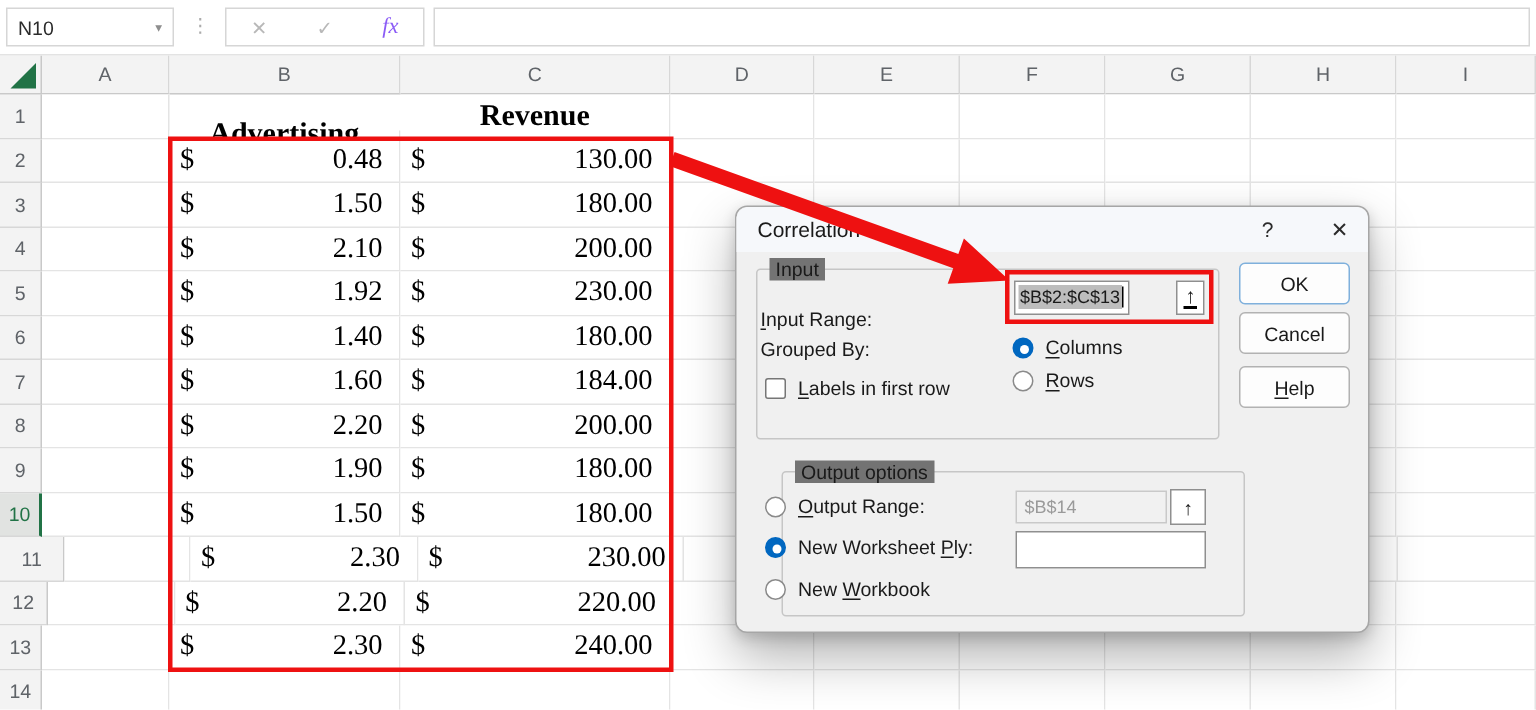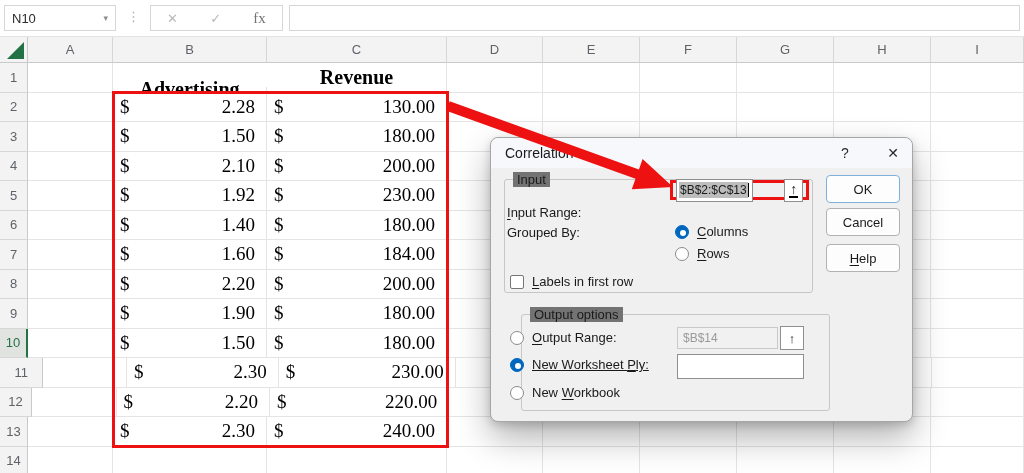--- a/index.html
+++ b/index.html
@@ -9,21 +9,21 @@
   
   .topbar{position:absolute;left:0;top:0;width:1024px;height:36px;background:#fff;
           border-bottom:1px solid #e3e3e3;z-index:2;}
   .namebox{position:absolute;left:4px;top:5px;width:112px;height:26px;border:1px solid #d6d6d6;
            background:#fff;display:flex;align-items:center;padding:0 7px;font-size:13px;color:#2b2b2b;box-sizing:border-box;}
   .namebox .dd{margin-left:auto;color:#8e8e8e;font-size:9px;}
   .moredots{position:absolute;left:127px;top:9px;color:#ababab;font-size:13px;}
   .fxbox{position:absolute;left:150px;top:5px;width:133px;height:26px;border:1px solid #d6d6d6;
          background:#fff;display:flex;align-items:center;justify-content:space-around;box-sizing:border-box;}
   .icon-x,.icon-check{color:#b8b8b8;font-size:13px;}
-  .icon-fx{font-family:"Liberation Serif",serif;font-size:15px;color:#737373;}
+  .icon-fx{font-family:"Liberation Serif",serif;font-style:italic;font-size:15px;color:#8b5cf6;}
   .formulabar{position:absolute;left:289px;top:5px;width:731px;height:26px;border:1px solid #d6d6d6;
               background:#fff;box-sizing:border-box;font-size:13px;padding:4px 6px;color:#2b2b2b;}
 
   
   .sheet{position:absolute;left:0;top:36px;width:1024px;height:437px;z-index:1;background:#fff;}
   .hdr-row,.grid-row{display:flex;}
   .hdr-row{height:27px;}
   .grid-row{height:29.5px;}
   .corner{position:relative;background:#f3f3f3;border-right:1px solid #c9c9c9;border-bottom:1px solid #c9c9c9;box-sizing:border-box;}
   .corner .tri{position:absolute;right:3px;bottom:3px;width:0;height:0;
@@ -59,21 +59,21 @@
 
   .grp{position:absolute;border:1px solid #c6c6c6;border-radius:3px;box-sizing:border-box;}
   .grp-input{left:13px;top:41px;width:309px;height:114px;}
   .grp-output{left:30px;top:176px;width:309px;height:97px;}
   .grp-label{position:absolute;top:-8px;left:8px;background:#737373;padding:0 4px;line-height:15px;}
 
   .dlg-lbl{position:absolute;line-height:16px;}
   .lbl-input-range{left:16px;top:51px;margin-top:16px;}
   .lbl-grouped{left:16px;top:87px;}
 
-  .red-input-box{position:absolute;left:179px;top:42px;width:139px;height:20px;border:3px solid #ee1111;
+  .red-input-box{position:absolute;left:179px;top:42px;width:139px;height:36px;border:3px solid #ee1111;
                  box-sizing:border-box;background:#f0f0f0;display:flex;align-items:center;padding:0 3px;gap:29px;}
   .range-input{width:101px;height:23px;background:#fff;border:1px solid #8f8f8f;box-sizing:border-box;
                display:flex;align-items:center;padding:0 2px;font-size:12px;white-space:nowrap;}
   .range-input .sel{background:#bdbdbd;padding:1px 1px;}
   .caret{display:inline-block;width:0;height:14px;border-left:1px solid #000;}
   .picker{width:24px;height:23px;margin-left:2px;background:#fff;border:1px solid #8f8f8f;box-sizing:border-box;
           display:flex;align-items:center;justify-content:center;}
   .picker .up{font-weight:bold;font-size:14px;line-height:13px;border-bottom:2px solid #000;padding:0 1px;}
 
   .opt-row{position:absolute;display:flex;align-items:center;gap:8px;line-height:16px;}
@@ -139,21 +139,21 @@
       <div class="cell" style="width: 97px;"></div>
       <div class="cell" style="width: 97px;"></div>
       <div class="cell" style="width: 97px;"></div>
       <div class="cell" style="width: 93px;"></div>
     </div>
     <div class="grid-row">
       <div class="rowhdr" style="width: 28px;">2</div>
       <div class="cell" style="width: 85px;"></div>
       <div class="cell acct" style="width: 154px;">
         <div class="cur">$</div>
-        <div class="val">2.28</div>
+        <div class="val">0.48</div>
       </div>
       <div class="cell acct" style="width: 180px;">
         <div class="cur">$</div>
         <div class="val">130.00</div>
       </div>
       <div class="cell" style="width: 96px;"></div>
       <div class="cell" style="width: 97px;"></div>
       <div class="cell" style="width: 97px;"></div>
       <div class="cell" style="width: 97px;"></div>
       <div class="cell" style="width: 97px;"></div>
@@ -400,41 +400,41 @@
 
   <div class="opt-row" style="left:184px;top:86px;">
     <span class="radio on"></span>
     <span><u>C</u>olumns</span>
   </div>
   <div class="opt-row" style="left:184px;top:108px;">
     <span class="radio"></span>
     <span><u>R</u>ows</span>
   </div>
 
-  <div class="opt-row" style="left:19px;top:136px;text-align:center;">
+  <div class="opt-row" style="left:19px;top:113px;text-align:center;">
     <span class="checkbox"></span>
     <span><u>L</u>abels in first row</span>
   </div>
 
   <div class="grp grp-output">
     <span class="grp-label">Output options</span>
   </div>
 
   <div class="opt-row" style="left:19px;top:192px;">
     <span class="radio"></span>
     <span><u>O</u>utput Range:</span>
   </div>
   <div class="dis-input">
     <span>$B$14</span>
   </div>
   <div class="picker2">
     <span class="up">↑</span>
   </div>
 
-  <div class="opt-row" style="left:19px;top:219px;text-decoration:underline;">
+  <div class="opt-row" style="left:19px;top:219px;">
     <span class="radio on"></span>
     <span>New Worksheet <u>P</u>ly:</span>
   </div>
   <div class="nw-input"></div>
 
   <div class="opt-row" style="left:19px;top:247px;">
     <span class="radio"></span>
     <span>New <u>W</u>orkbook</span>
   </div>
 

